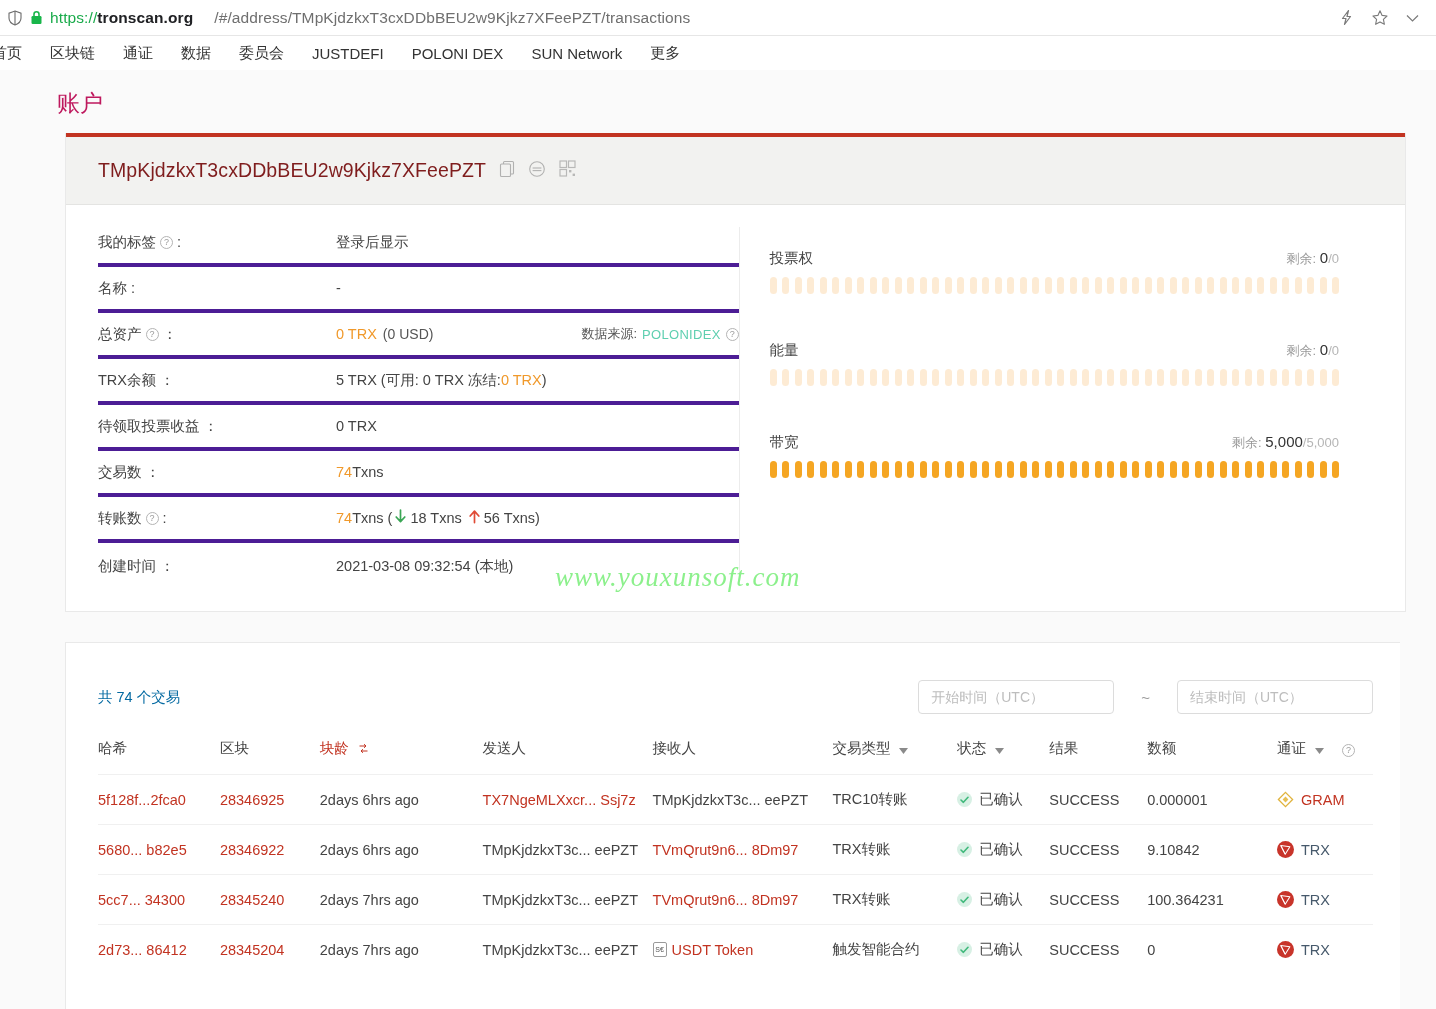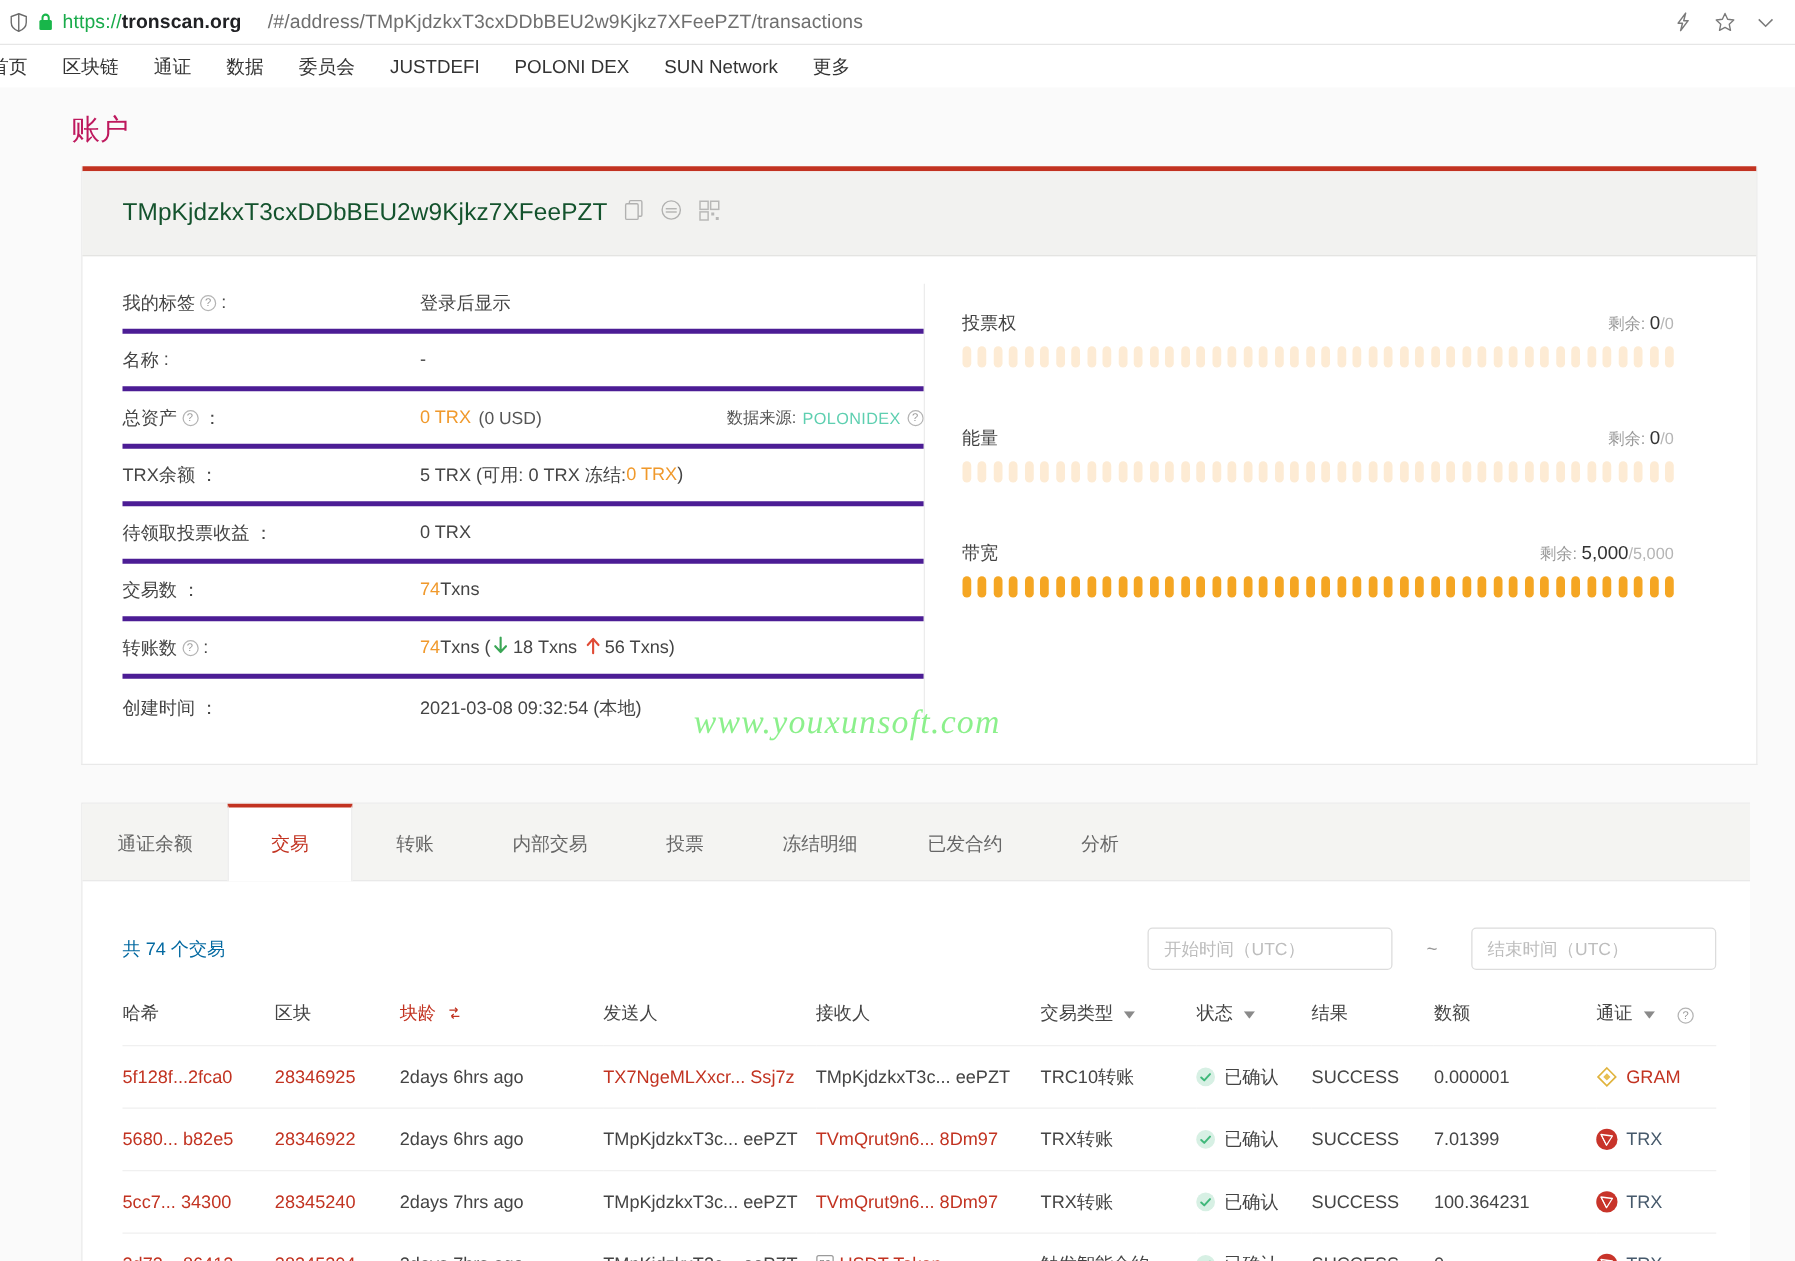--- a/index.html
+++ b/index.html
@@ -81,21 +81,21 @@
     background: #f2f2f0;
     border-bottom: 1px solid #e4e4e2;
     padding: 20px 0 20px 32px;
     display: flex;
     align-items: center;
     gap: 13px;
     height: 68px;
   }
   .addr-text {
     font-size: 19.5px;
-    color: #14532d;
+    color: #7f1d1d;
     letter-spacing: 0.1px;
   }
   .addr-ico { opacity: .55; cursor: pointer; display:block; }
 
   .acct-body { display: flex; }
   .acct-left { width: 775px; padding: 16px 0 22px 32px; }
   .acct-divider { width: 1px; background: #ececec; margin: 22px 0 30px 0; }
   .acct-right { flex: 1; padding: 44px 66px 0 30px; }
 
   .info-row {
@@ -604,30 +604,20 @@
                 <span class="bar on"></span>
                 <span class="bar on"></span>
               </div>
           </div>
 
         </div>
       </div>
     </div>
 
     <div class="tab-card">
-      <div class="tab-strip">
-        <div class="tab">通证余额</div>
-        <div class="tab active">交易</div>
-        <div class="tab">转账</div>
-        <div class="tab">内部交易</div>
-        <div class="tab">投票</div>
-        <div class="tab">冻结明细</div>
-        <div class="tab">已发合约</div>
-        <div class="tab">分析</div>
-      </div>
 
       <div class="tab-content">
         <div class="summary-row">
           <span class="total-text">共 74 个交易</span>
           <span class="date-filters">
             <input class="date-input" type="text" placeholder="开始时间（UTC）" style="">
             <span class="tilde">~</span>
             <input class="date-input" type="text" placeholder="结束时间（UTC）" style="">
           </span>
         </div>
@@ -722,21 +712,21 @@
                 <span class="status-cell">
                   <span class="check-badge">
                     <svg width="9" height="8" viewBox="0 0 9 8">
                         <polyline points="1,4 3.4,6.3 8,1.3" fill="none" stroke="#3fb87a" stroke-width="1.6" stroke-linecap="round" stroke-linejoin="round"></polyline>
                       </svg>
                   </span>
                   <span>已确认</span>
                 </span>
               </td>
               <td>SUCCESS</td>
-              <td>7.01399</td>
+              <td>9.10842</td>
               <td>
                 <span class="token-cell">
                   <span class="trx-coin">
                     <svg width="11" height="11" viewBox="0 0 11 11">
                         <polygon points="0.8,1.6 9.9,2.8 5.2,10.2" fill="none" stroke="#ffffff" stroke-width="1.05" stroke-linejoin="round"></polygon>
                         <line x1="0.8" y1="1.6" x2="5.2" y2="10.2" stroke="#ffffff" stroke-width="0.8"></line>
                       </svg>
                   </span>
                   <span class="token-trx">TRX</span>
                 </span>

